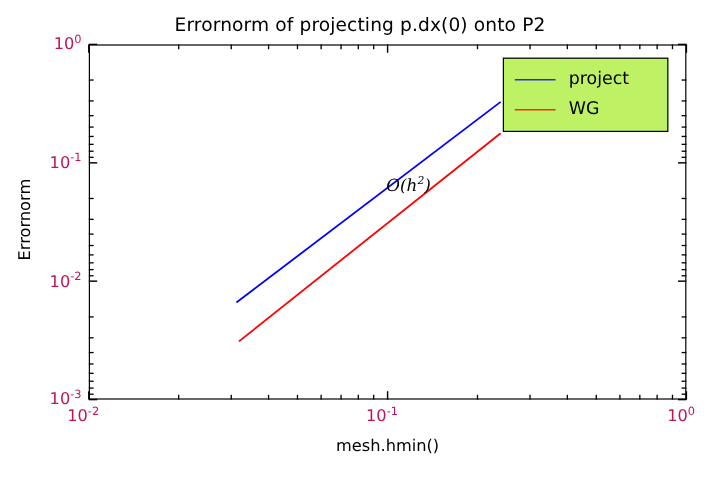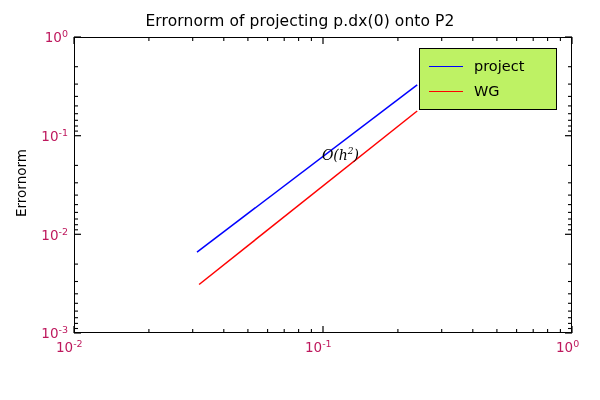--- a/index.html
+++ b/index.html
@@ -188,20 +188,21 @@
 
   <div class="tick-label" style="left:56px;top:339px;"><span>10</span><sup>-2</sup></div>
   <div class="tick-label" style="left:305px;top:339px;"><span>10</span><sup>-1</sup></div>
   <div class="tick-label" style="left:556px;top:339px;"><span>10</span><sup>0</sup></div>
 
   <div class="tick-label ylab" style="left:14px;top:29px;width:54px;"><span>10</span><sup>0</sup></div>
   <div class="tick-label ylab" style="left:14px;top:128px;width:54px;"><span>10</span><sup>-1</sup></div>
   <div class="tick-label ylab" style="left:14px;top:227px;width:54px;"><span>10</span><sup>-2</sup></div>
   <div class="tick-label ylab" style="left:14px;top:325px;width:54px;text-align:right;"><span>10</span><sup>-3</sup></div>
 
+  <div id="xlabel">mesh.hmin()</div>
   <div id="ylabel">Errornorm</div>
 
   <div id="order-annotation" style="left: 273.9px; top: 147.2px;"><span>O(h</span><sup>2</sup><span>)</span></div>
 
   <div id="legend">
     <div class="legend-row r0">
       <span class="legend-swatch" style="border-top-color:#0000ff"></span>
       <span class="legend-text">project</span>
     </div>
     <div class="legend-row r1">

